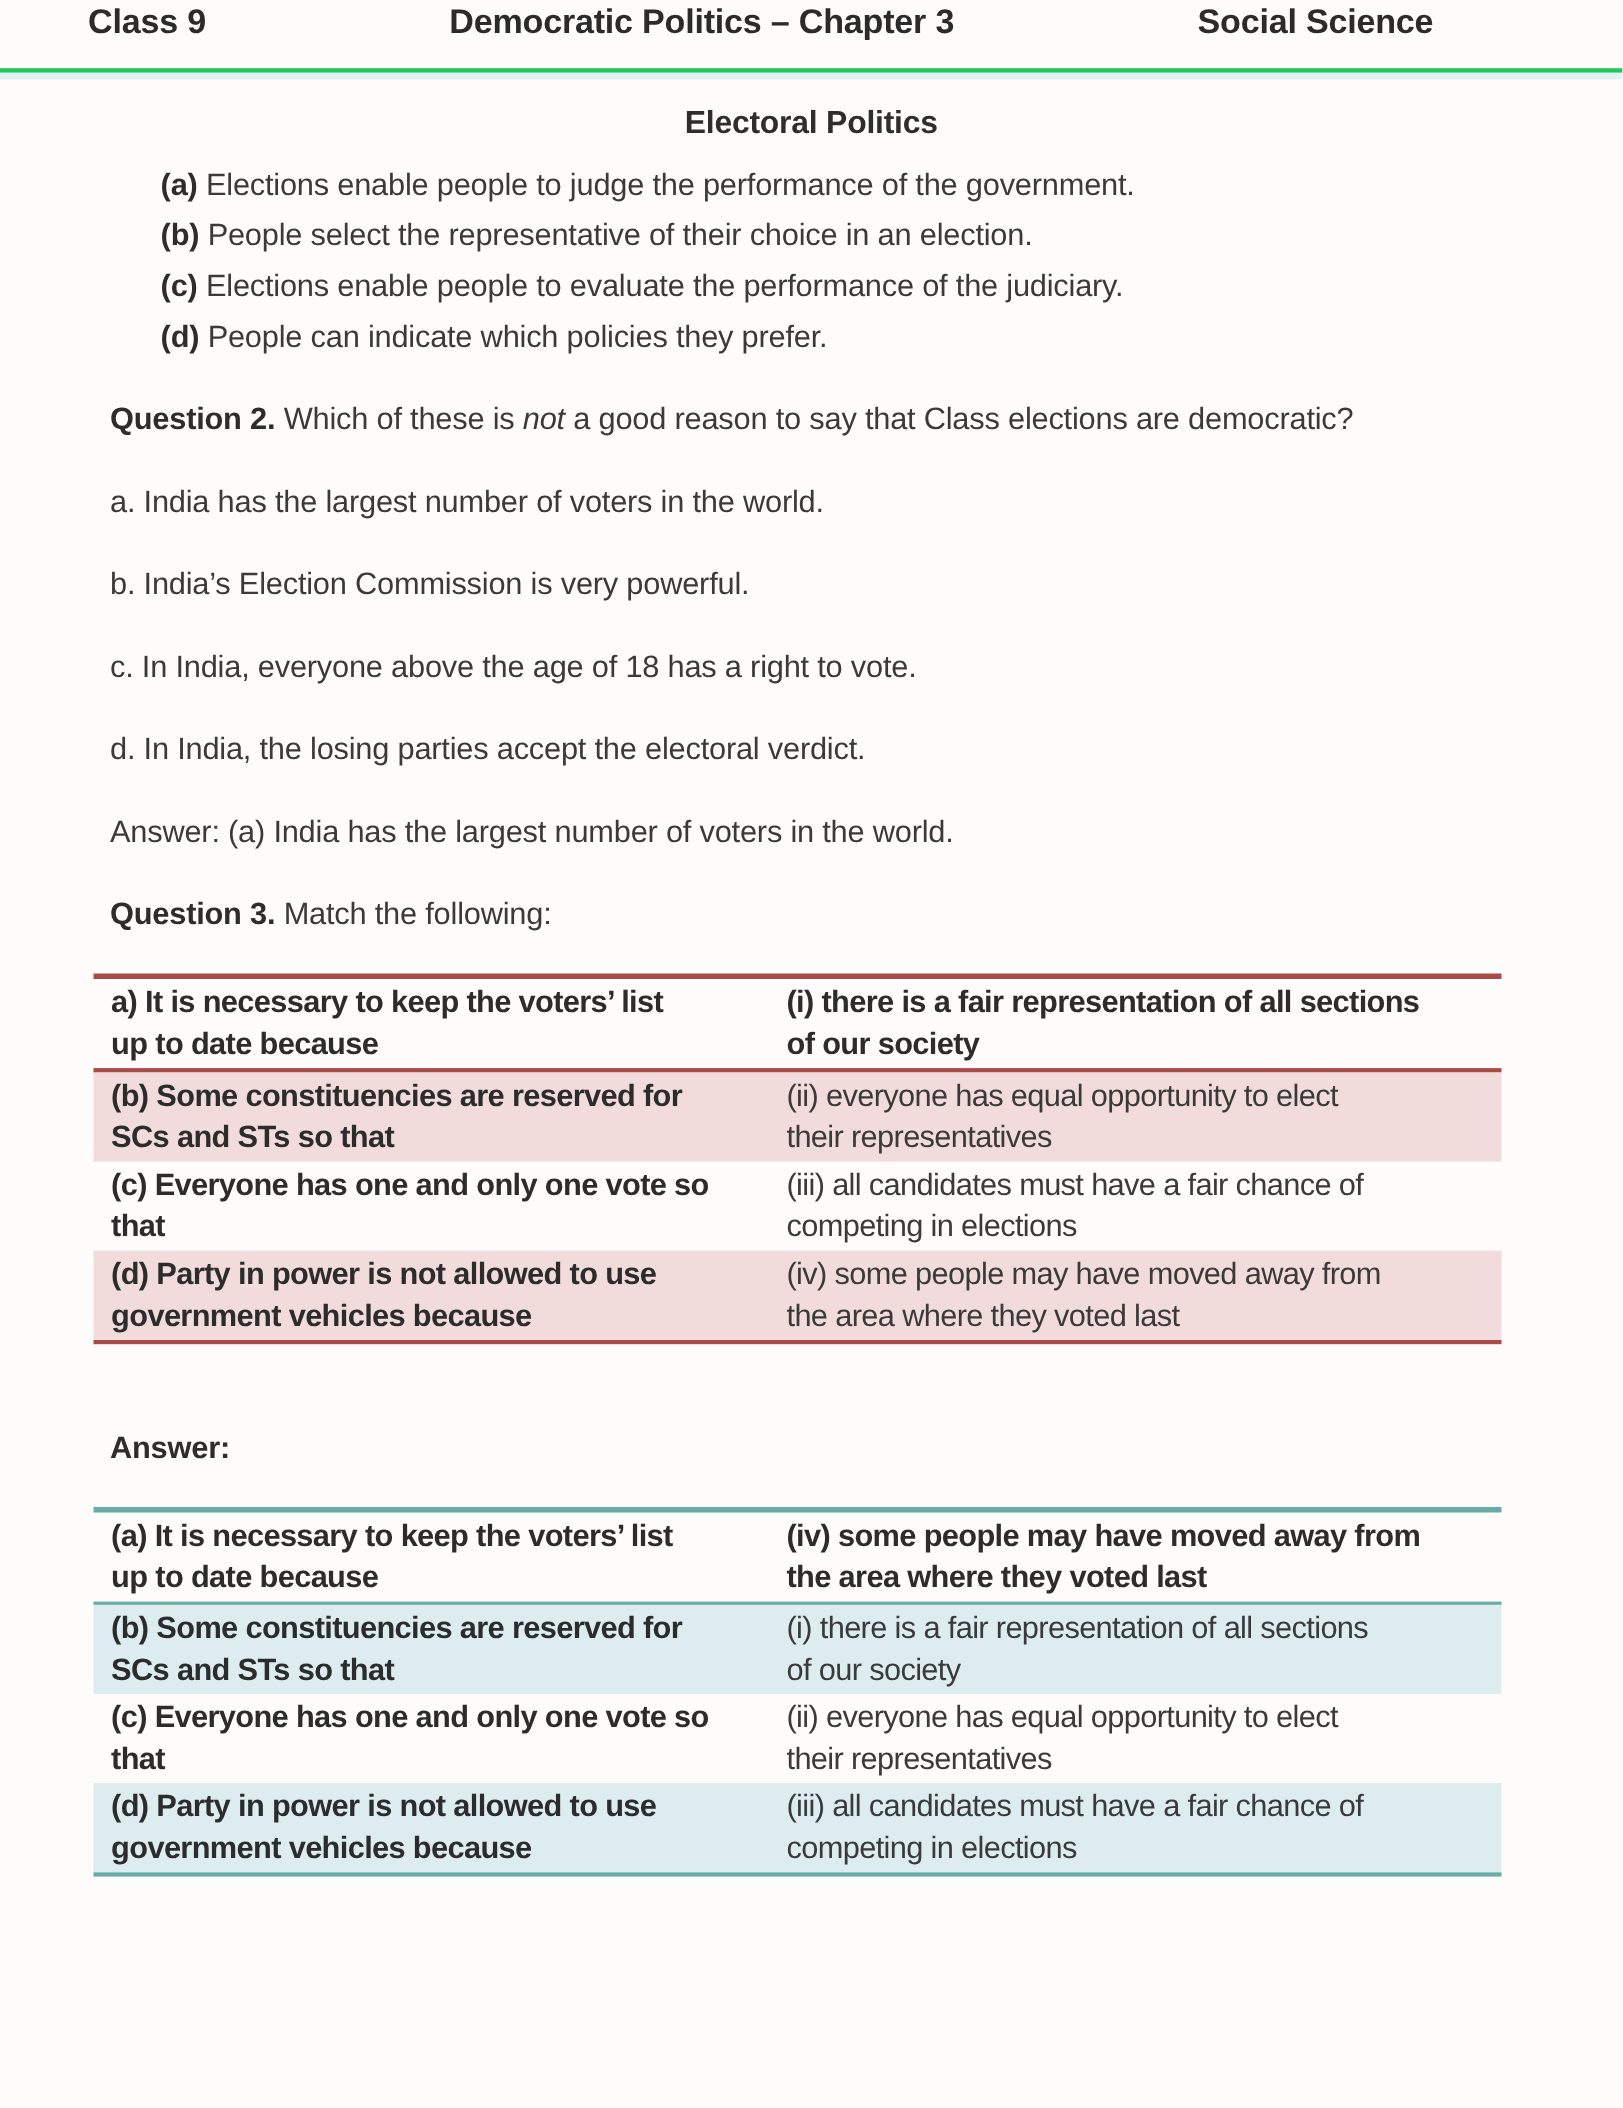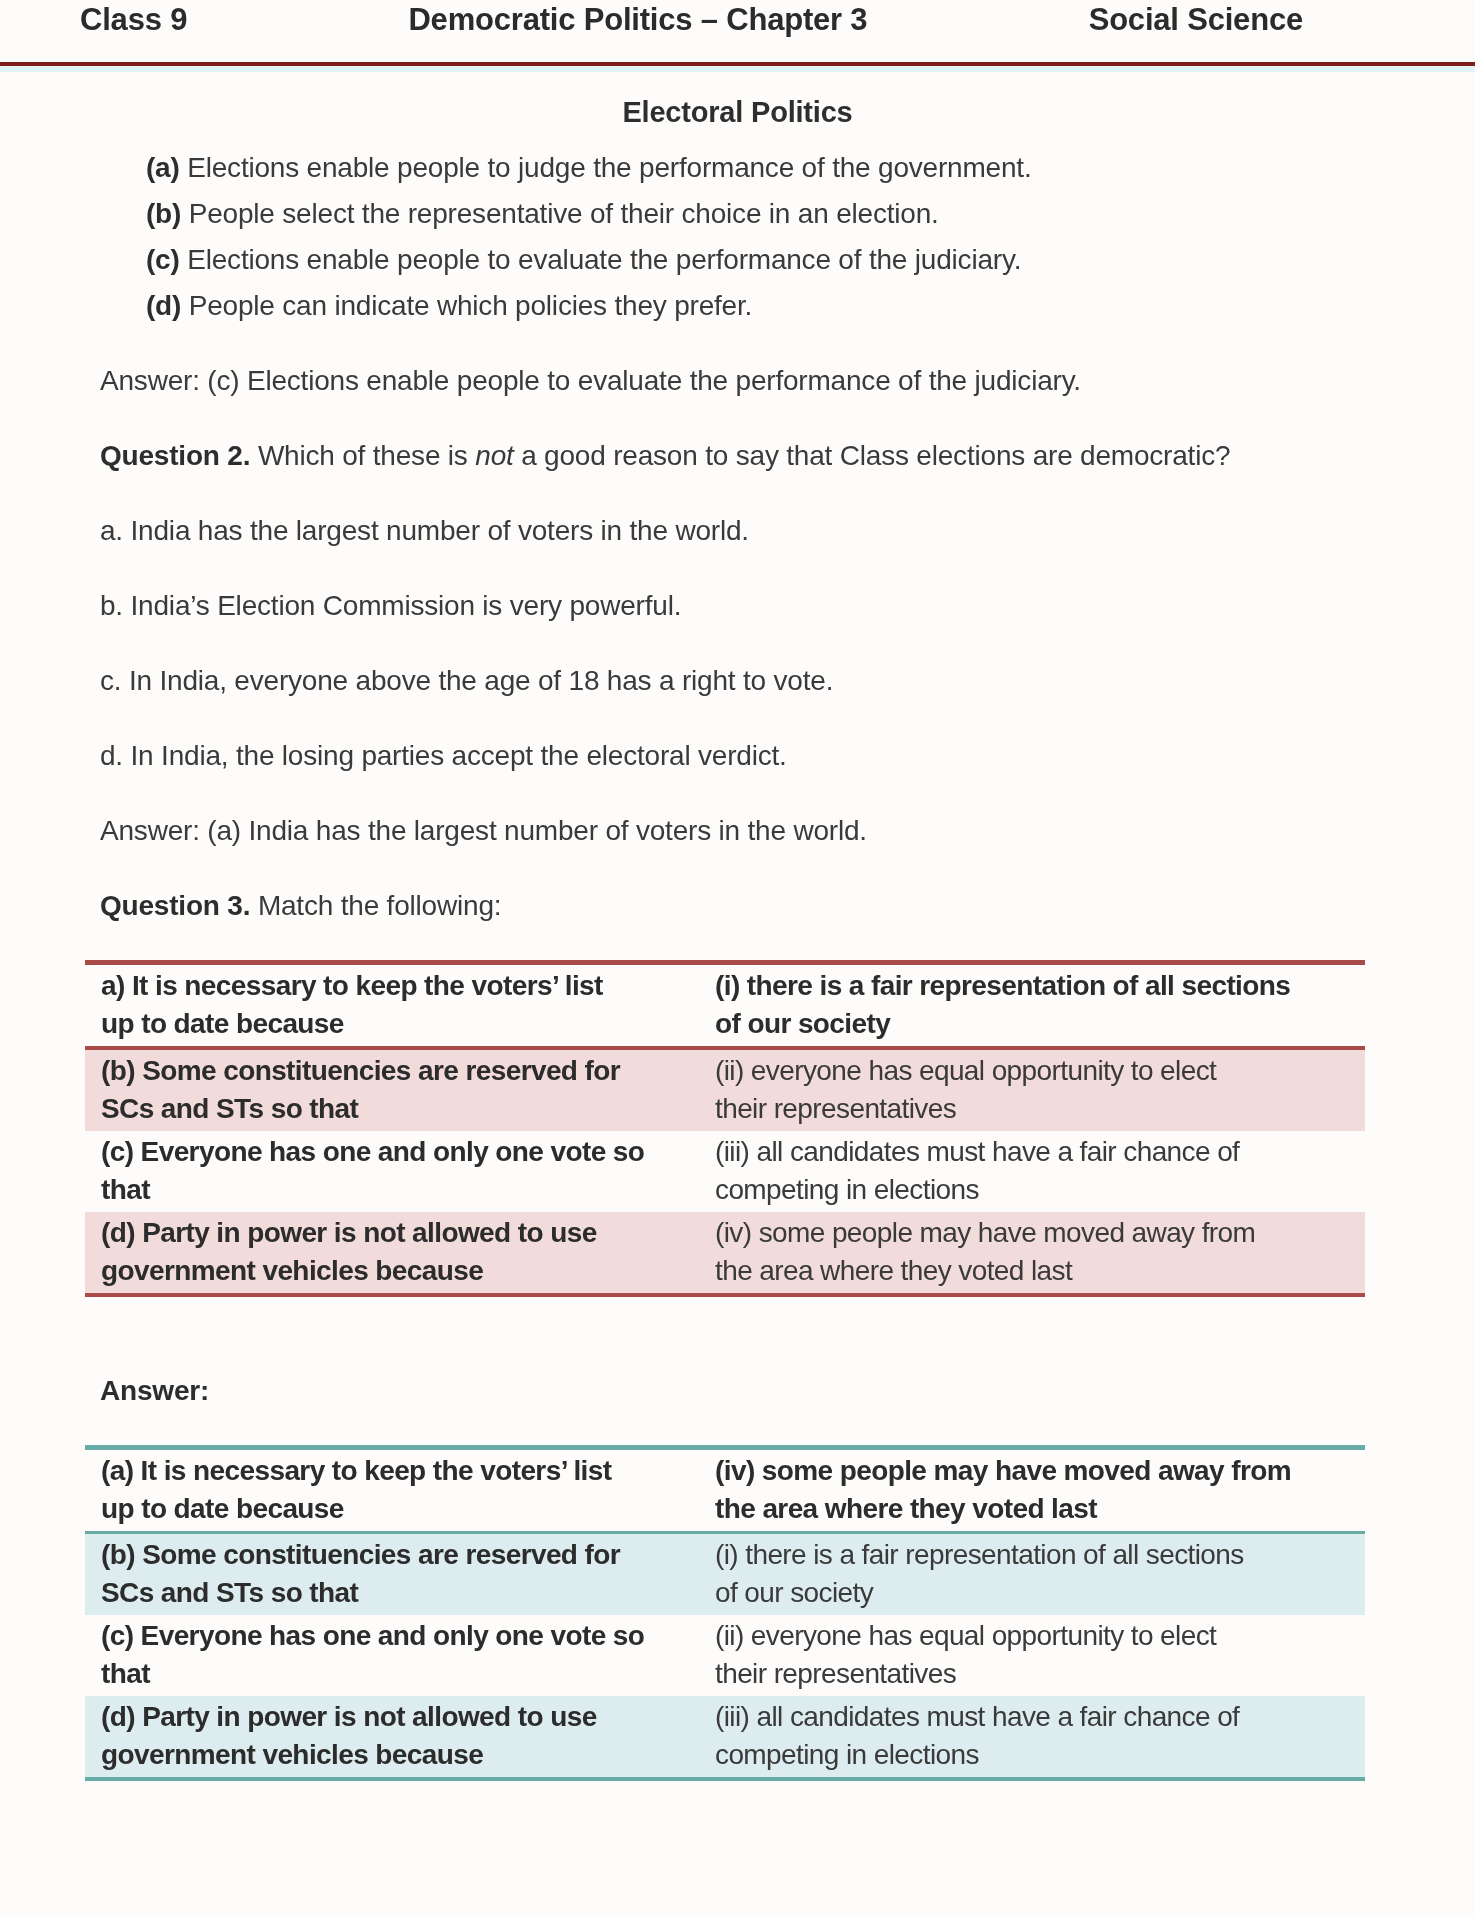--- a/index.html
+++ b/index.html
@@ -5,21 +5,21 @@
   html, body { margin: 0; padding: 0; }
   body {
     width: 1475px; height: 1916px; overflow: hidden;
     background: #fdfcfb;
     font-family: "Liberation Sans", sans-serif;
     color: #3a3a3a;
     position: relative;
   }
   
   .header-band {
-    border-bottom: 4px solid #7f1d1d;
+    border-bottom: 4px solid #22c55e;
     box-shadow: 0 6px 0 rgba(203, 233, 240, 0.55);
     padding: 2px 172px 24px 80px;
   }
   .header-row {
     display: flex; justify-content: space-between; align-items: flex-start;
     font-size: 31px; font-weight: bold; color: #2b2b2b;
     letter-spacing: -0.2px;
   }
   
   .doc-title {
@@ -79,21 +79,20 @@
   <div class="content">
 
 
     <ul class="mcq">
       <li><span class="opt-label">(a)</span> <span>Elections enable people to judge the performance of the government.</span></li>
       <li><span class="opt-label">(b)</span> <span>People select the representative of their choice in an election.</span></li>
       <li><span class="opt-label">(c)</span> <span>Elections enable people to evaluate the performance of the judiciary.</span></li>
       <li><span class="opt-label">(d)</span> <span>People can indicate which policies they prefer.</span></li>
     </ul>
 
-    <p class="para">Answer: (c) Elections enable people to evaluate the performance of the judiciary.</p>
 
     <p class="para nowrap"><span class="qlabel">Question 2.</span> <span>Which of these is </span><em class="qitalic">not</em><span> a good reason to say that Class elections are democratic?</span></p>
 
     <p class="para">a. India has the largest number of voters in the world.</p>
     <p class="para">b. India’s Election Commission is very powerful.</p>
     <p class="para">c. In India, everyone above the age of 18 has a right to vote.</p>
     <p class="para">d. In India, the losing parties accept the electoral verdict.</p>
 
     <p class="para">Answer: (a) India has the largest number of voters in the world.</p>
 

